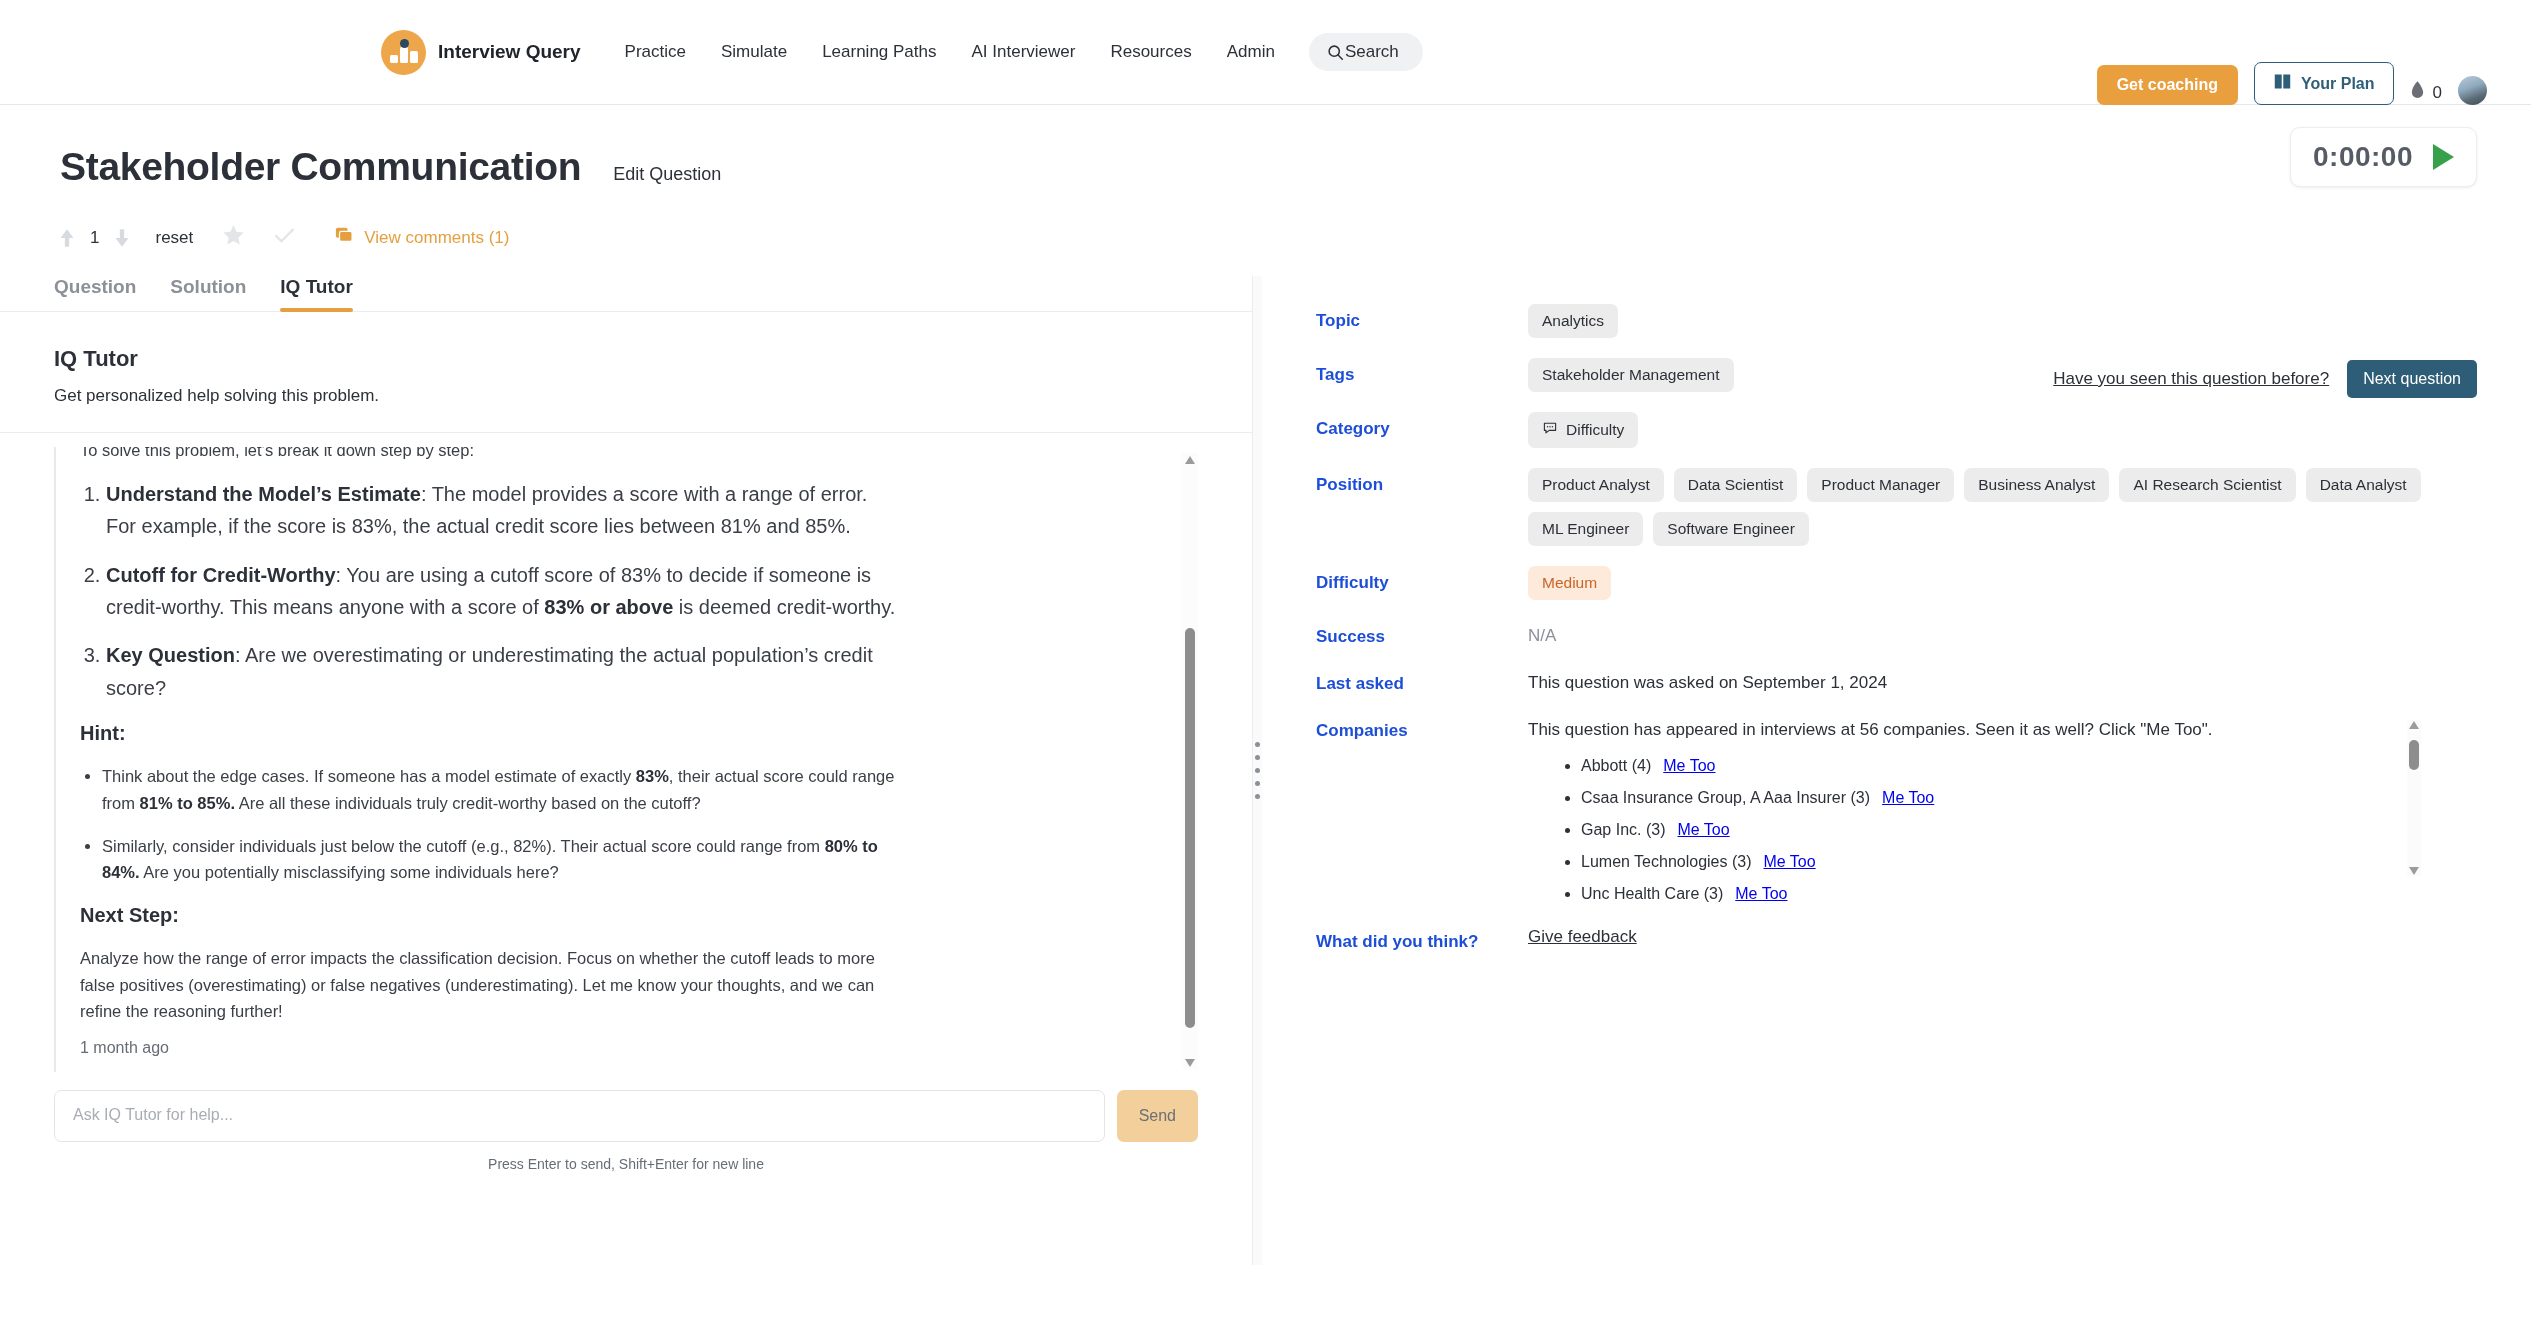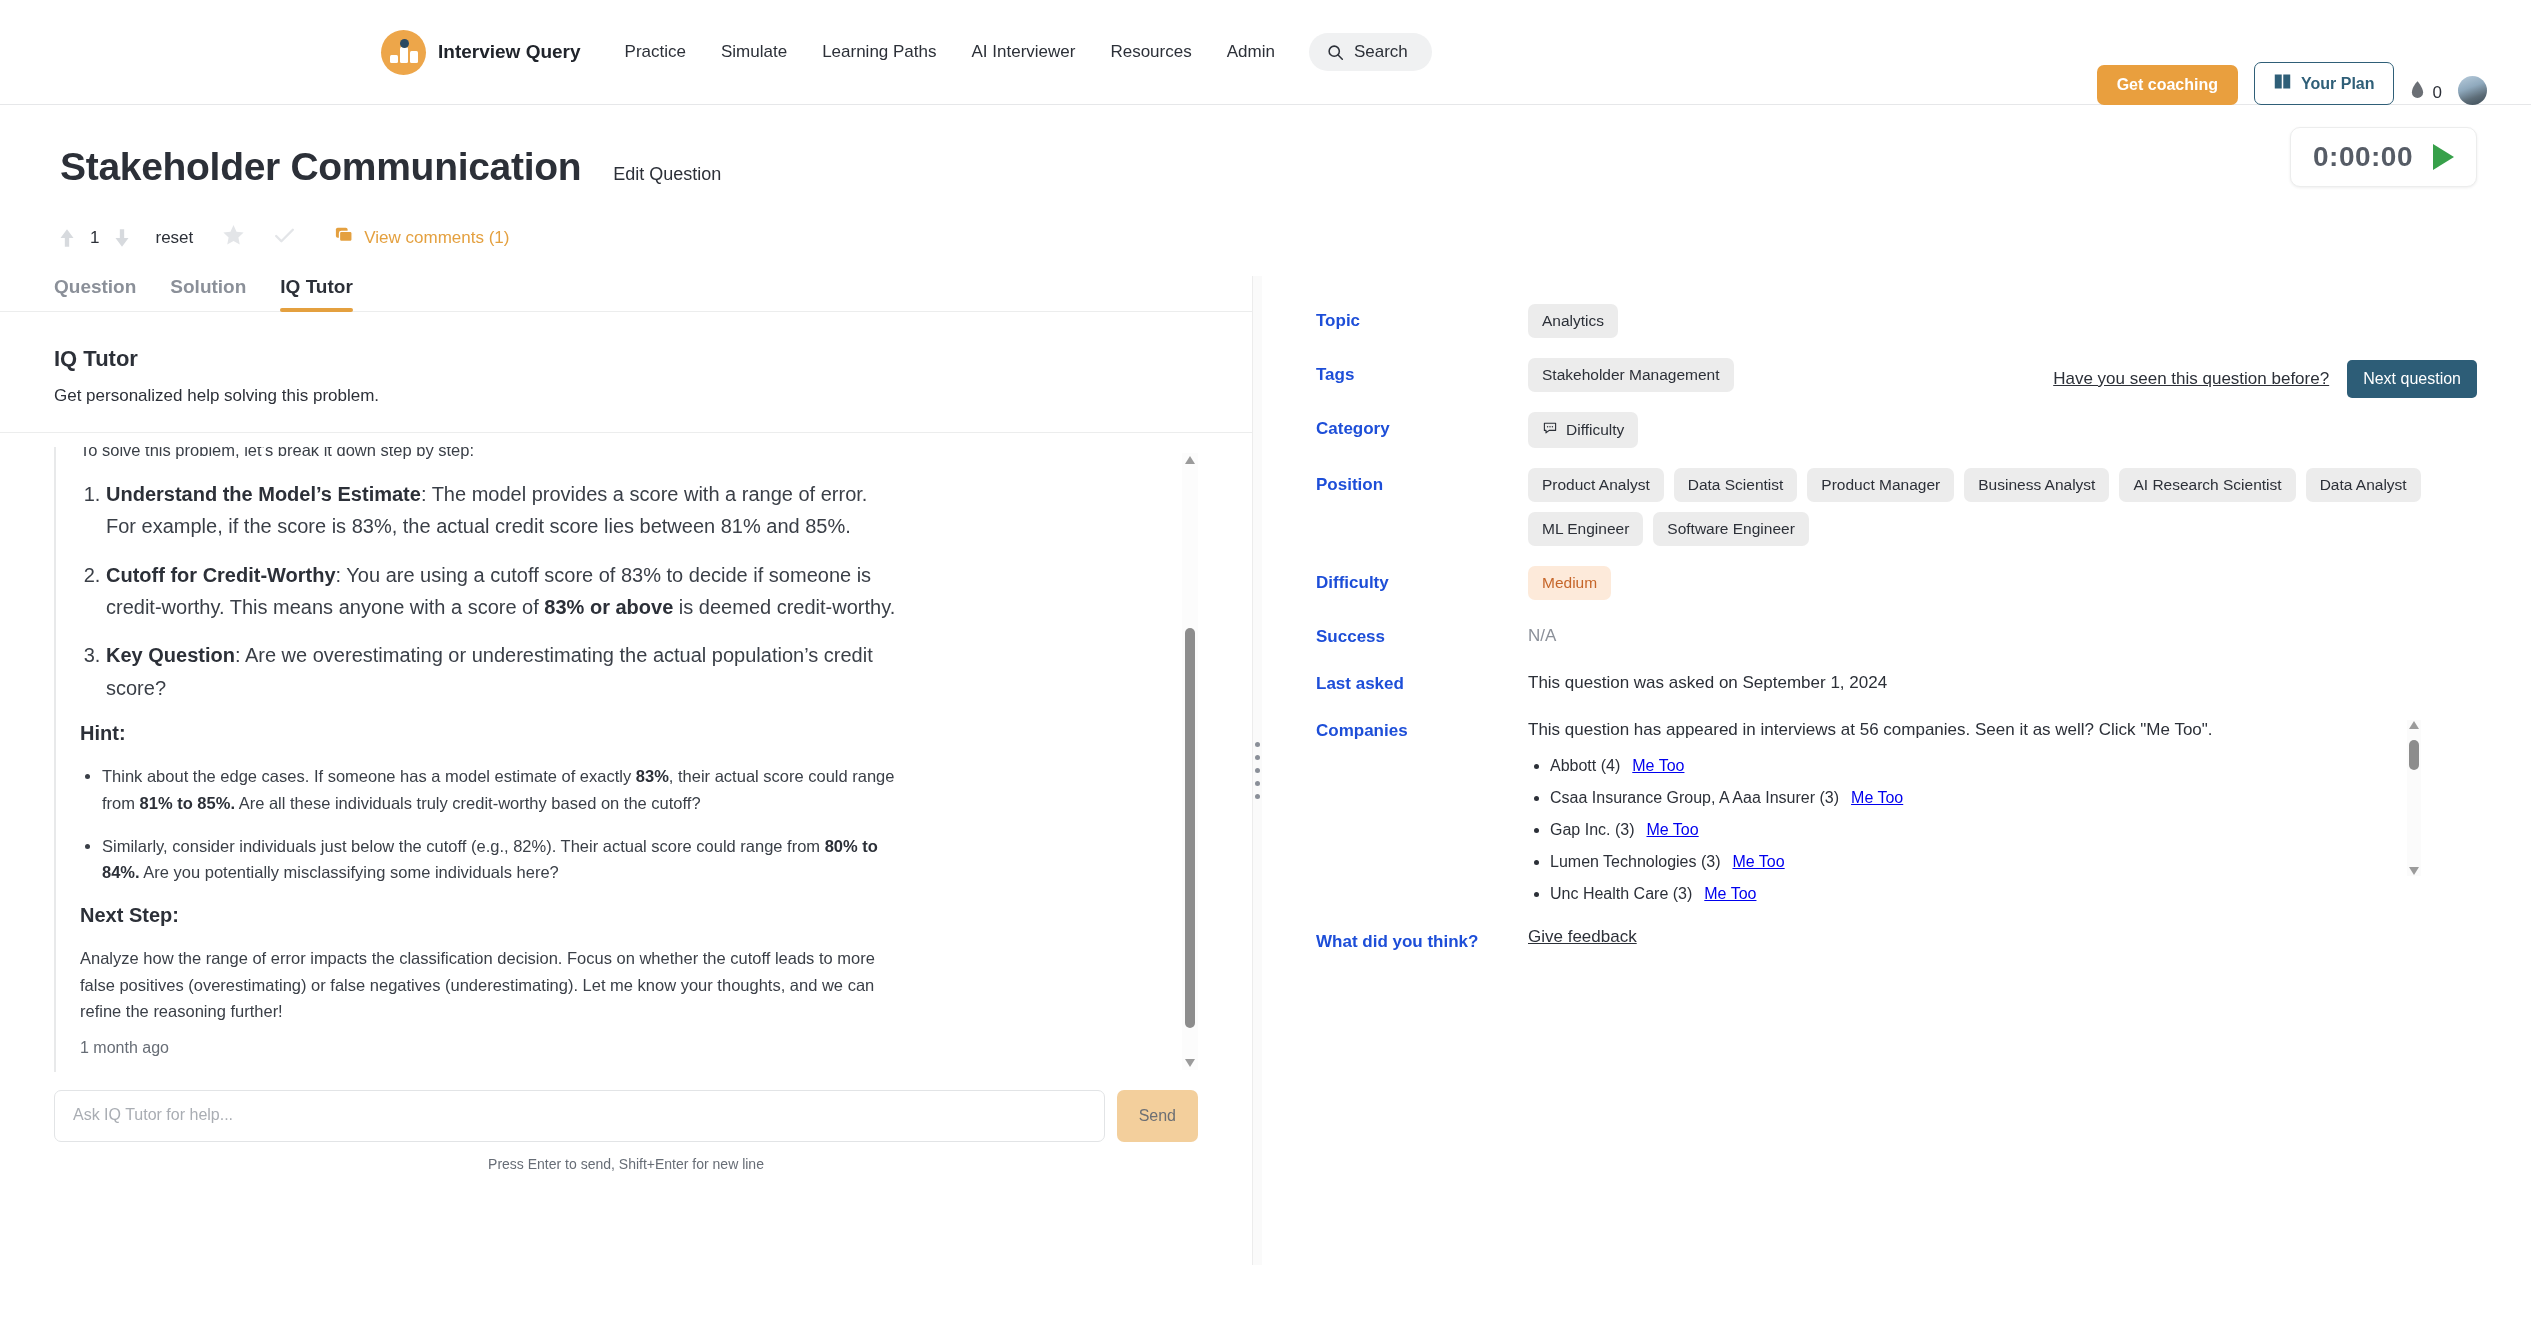--- a/index.html
+++ b/index.html
@@ -40,21 +40,21 @@
   }
   .brand { font-size:19px; font-weight:600; color:#20242b; white-space:nowrap; }
 
   .nav-links { display:flex; align-items:center; gap:35px; }
   .nav-links a {
     font-size:17px; color:#2c3038; text-decoration:none; white-space:nowrap;
   }
 
   .search-pill {
     margin-left:34px;
-    display:flex; align-items:center; gap:10px;
+    display:flex; align-items:center; gap:1px;
     background:#f0f1f2; border-radius:999px;
     padding:9px 24px 9px 18px;
     font-size:17px; color:#2c3038;
     cursor:pointer;
   }
   .search-pill svg { display:block; }
 
   .nav-right {
     position:absolute; right:44px; top:0; height:105px;
     display:flex; align-items:flex-end; gap:16px;
@@ -214,21 +214,21 @@
     padding:8px 14px; font-size:15.5px; white-space:nowrap; cursor:pointer;
     display:flex; align-items:center; gap:8px;
   }
   .chip.diff-medium { background:#fdeada; color:#c6662a; }
   .plain { font-size:17px; color:#2c3038; padding-top:6px; }
   .plain.muted { color:#8b9099; }
   .feedback-link { font-size:17px; color:#2c3038; cursor:pointer; padding-top:2px; }
 
   .companies-box { position:relative; width:100%; }
   .companies-list { margin:10px 0 0 0; padding-left:22px; height:155px; overflow:hidden; }
-  .companies-list li { font-size:16px; color:#2c3038; line-height:2.0; }
+  .companies-list li { font-size:16px; color:#2c3038; line-height:2.0;margin-left:31px; }
   .me-too { margin-left:12px; cursor:pointer; }
   .c-scroll-track { position:absolute; right:56px; top:6px; height:156px; width:14px; background:#fbfbfb; }
   .c-arrow-up { position:absolute; left:2px; top:1px; width:0;height:0;border-left:5px solid transparent;border-right:5px solid transparent;border-bottom:8px solid #9b9b9b; cursor:pointer;}
   .c-arrow-down { position:absolute; left:2px; bottom:1px; width:0;height:0;border-left:5px solid transparent;border-right:5px solid transparent;border-top:8px solid #9b9b9b; cursor:pointer;}
   .c-thumb { position:absolute; left:2px; top:20px; width:10px; height:30px; background:#8d8d8d; border-radius:6px; cursor:pointer;}
 </style>
 </head>
 <body>
 
 <div class="topnav">

